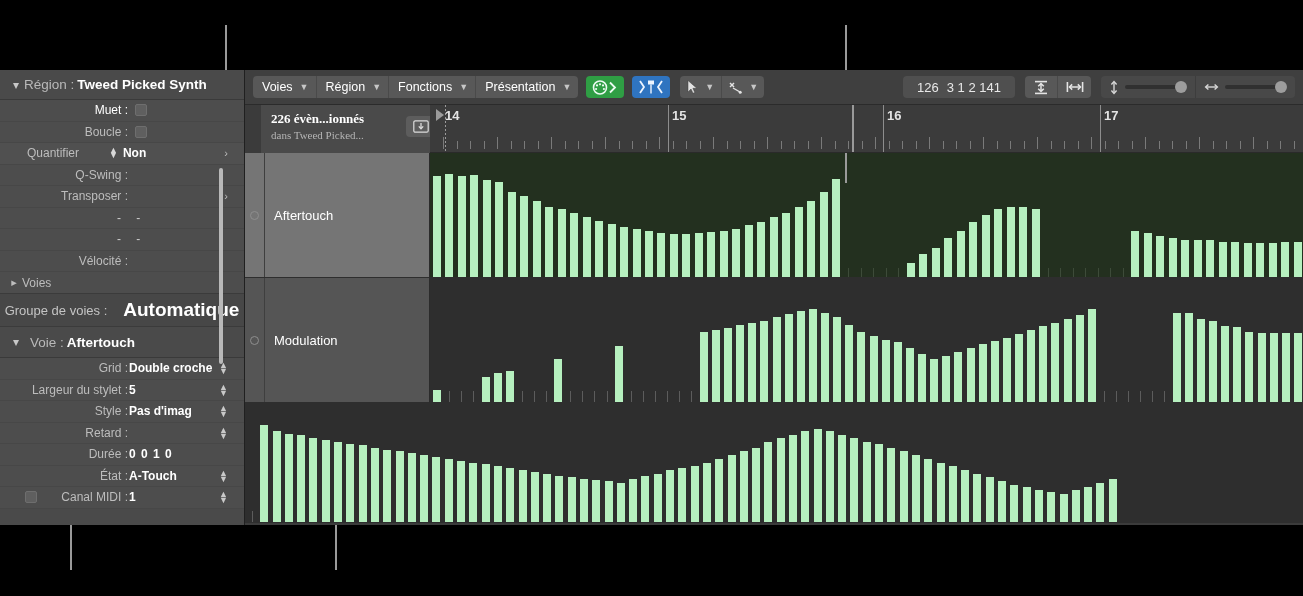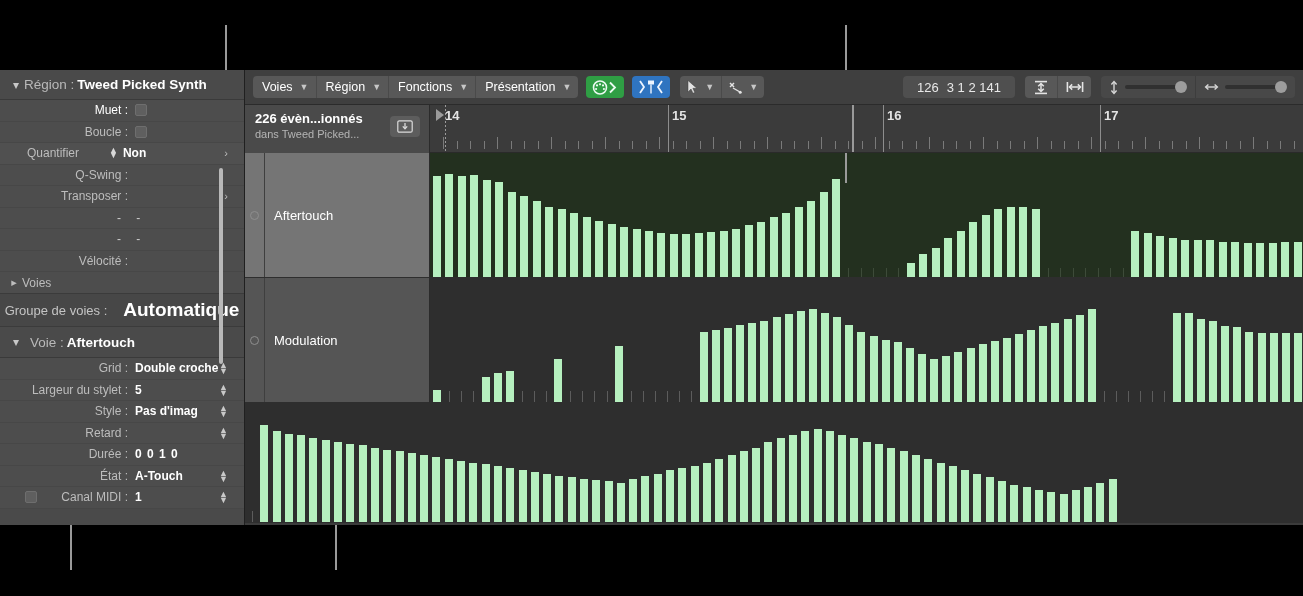--- a/index.html
+++ b/index.html
@@ -60,21 +60,21 @@
   .row .rlabel {
     flex: 0 0 auto;
     color: #bdbdbd; font-size: 12px;
     text-align: right;
     width: 128px;
     white-space: nowrap;
   }
   .row .rlabel.dim { color: #ffffff; }
   .row .rvalue {
     color: #ffffff; font-size: 12px; font-weight: bold;
-    margin-left: 7px; white-space: nowrap;
+    margin-left: 1px; white-space: nowrap;
   }
   .chk {
     width: 12px; height: 12px;
     background: #5f5f5f;
     border: 1px solid #6e6e6e;
     border-radius: 2px;
     margin-left: 7px;
   }
   .stepper {
     position: absolute; right: 16px; top: 50%;
@@ -186,25 +186,26 @@
   .sliderpair { display:flex; margin-left:10px; background:#484848; border-radius:4px; }
   .sliderbox { display:flex; align-items:center; padding: 0 8px; height:22px; gap:6px;
                border-right: 1px solid #3d3d3d;}
   .sliderbox:last-child { border-right:none; }
   .strack { width: 62px; height: 4px; background: #303030; border-radius:2px; position:relative; }
   .sknob { position:absolute; top:-4px; width:12px; height:12px; border-radius:50%; background:#9d9d9d;}
 
   
   #strip { position: relative; height: 48px; background: #3b3b3b; }
   #evbox {
-    position: absolute; left: 0; top: 0;
+    position: absolute; left: 16px; top: 0;
     width: 185px; height: 48px;
     background: #4a4a4a;
     padding: 6px 8px 0 10px;
     border-right: 1px solid #2b2b2b;
+    font-family: Liberation Serif, serif;
   }
   #evbox .t1 { color:#fff; font-size:13px; font-weight:bold; }
   #evbox .t2 { color:#b5b5b5; font-size:11px; margin-top:2px; }
   .dlbtn {
     position:absolute; right: 9px; top: 11px;
     width: 30px; height: 21px; background:#5d5d5d; border-radius:4px;
     display:flex; align-items:center; justify-content:center;
   }
   #ruler {
     position: absolute; left: 185px; top: 0; right: 0; height: 48px;

